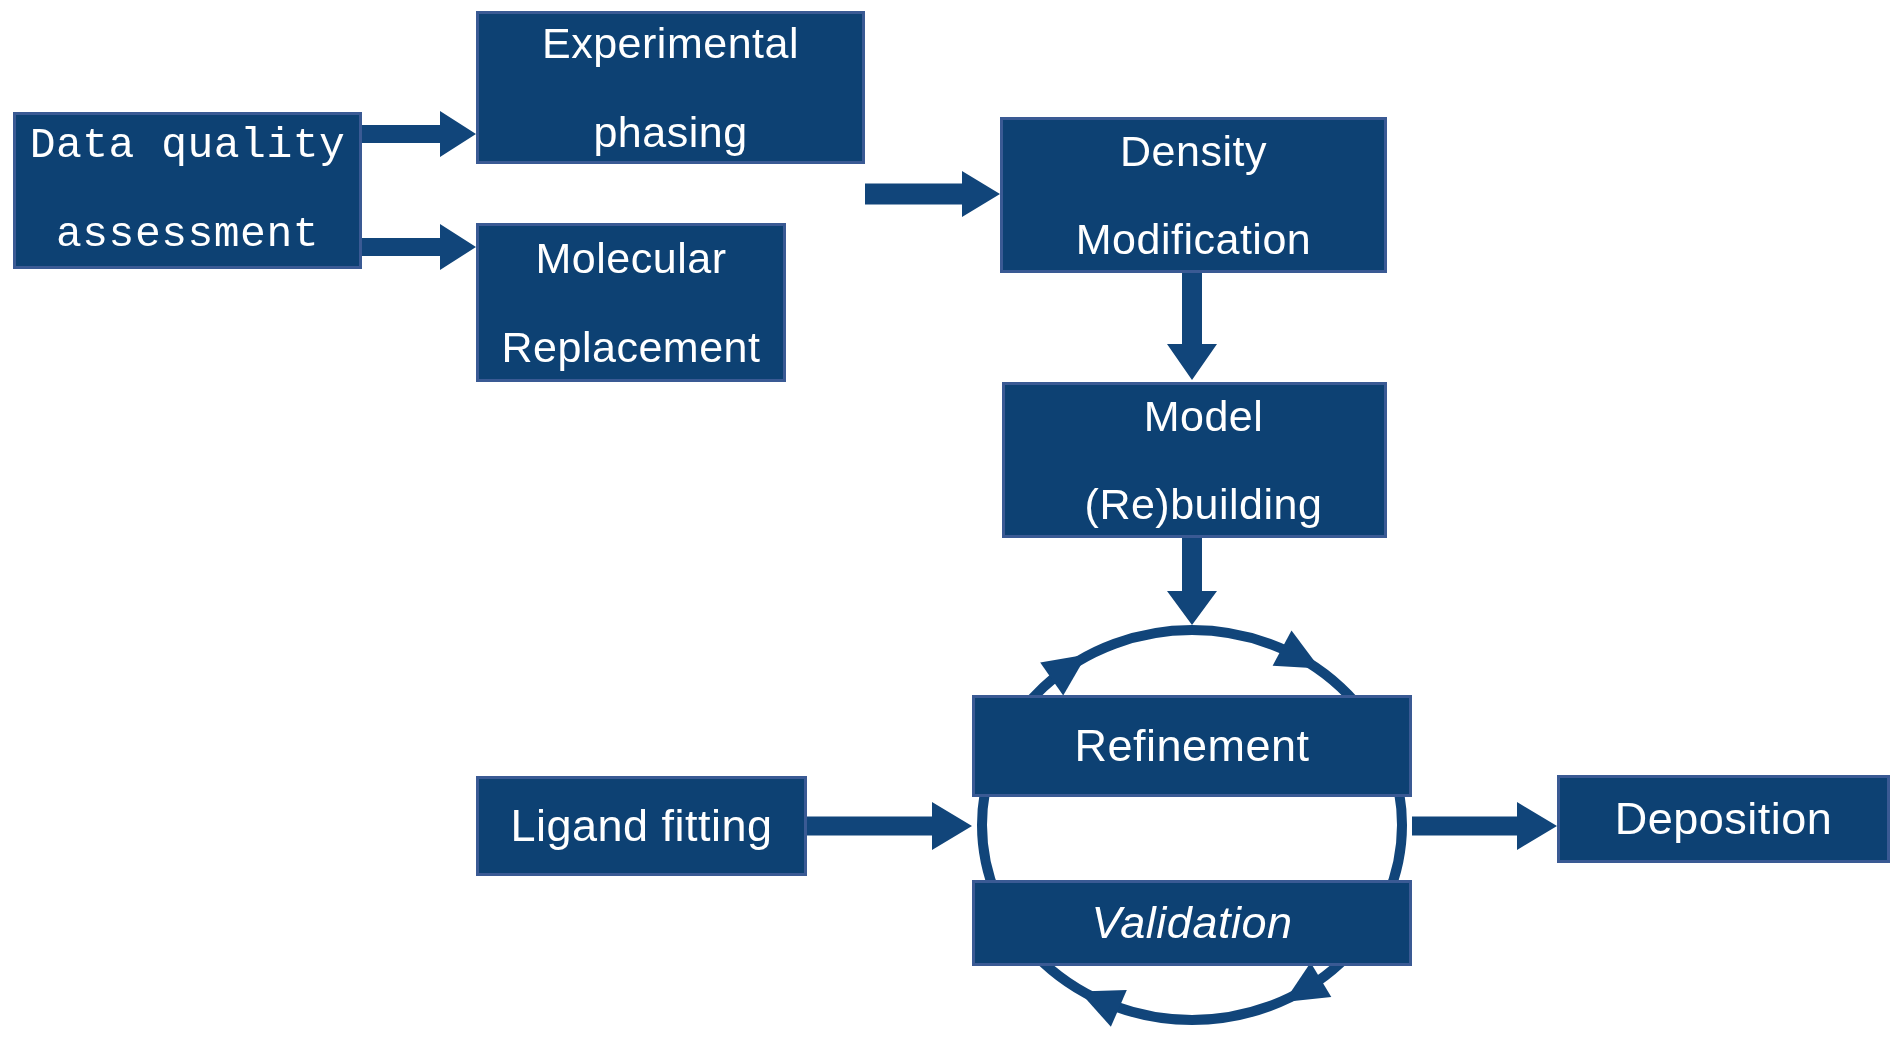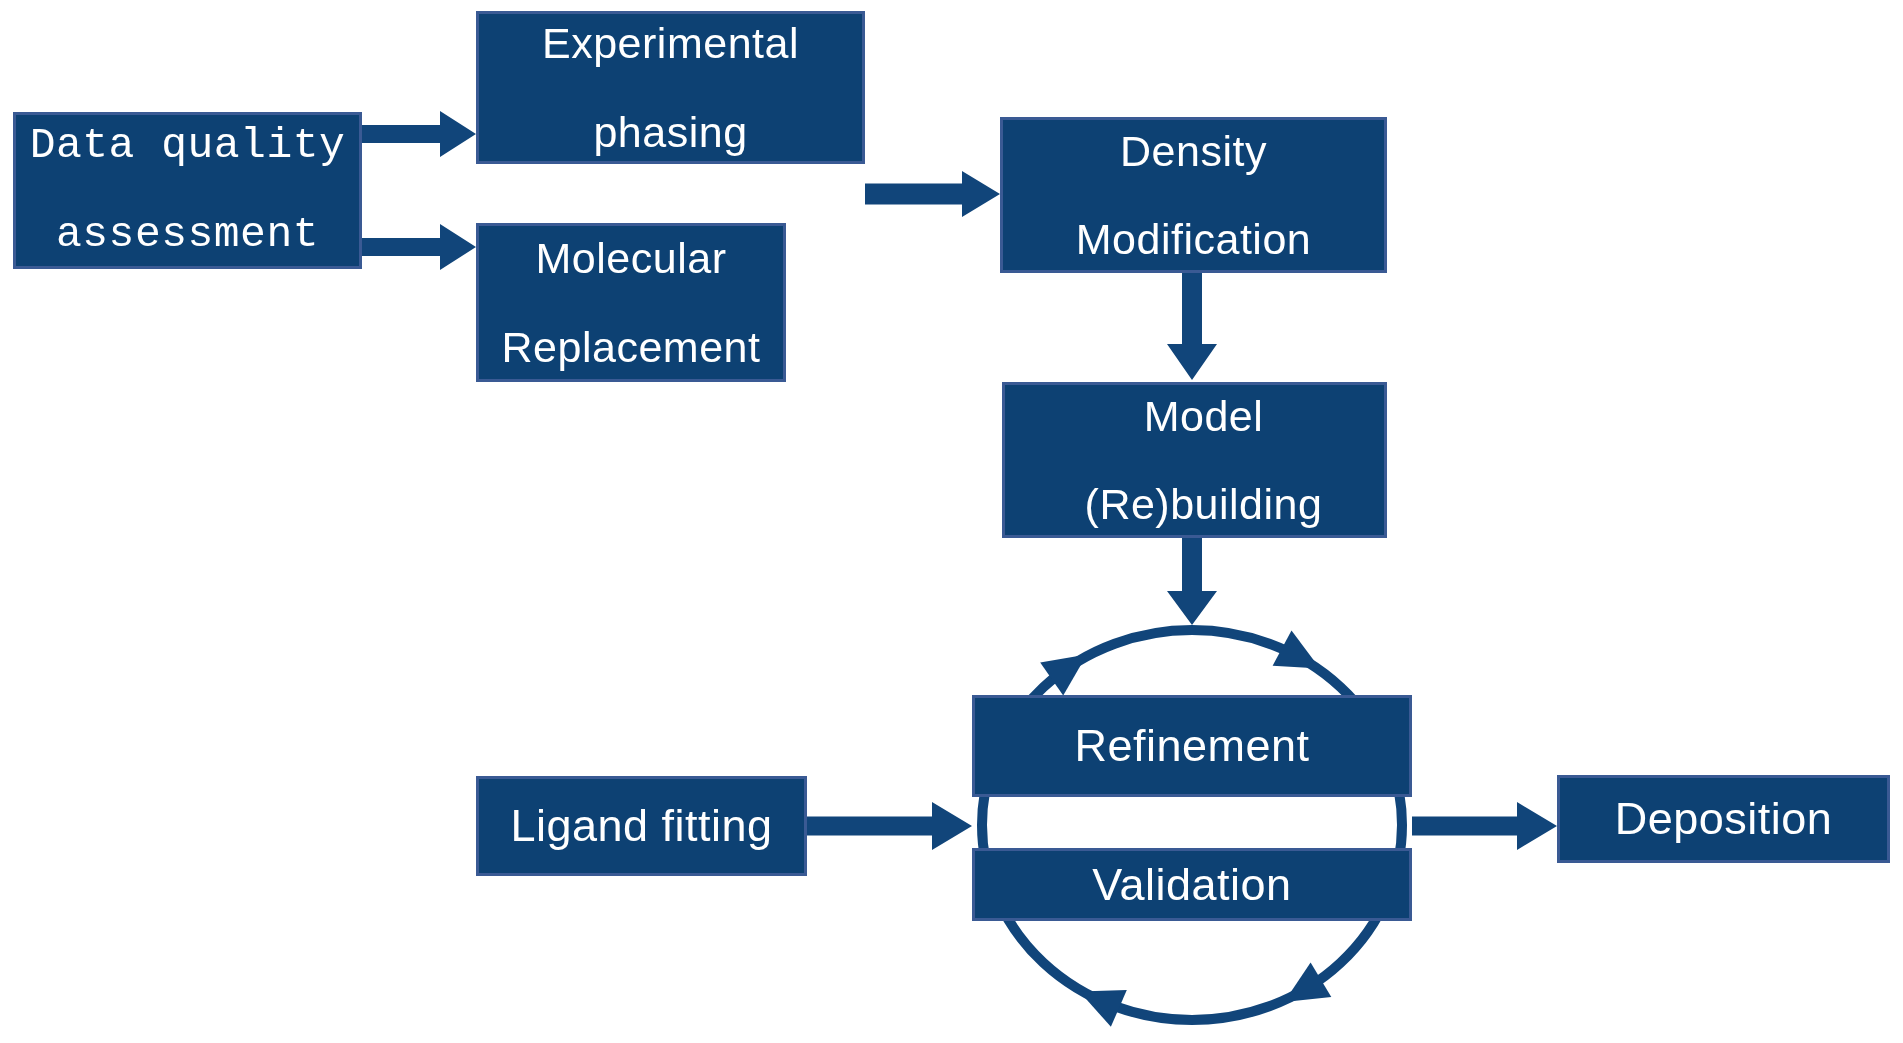--- a/index.html
+++ b/index.html
@@ -75,21 +75,21 @@
 
   <div class="box two-line" style="left:1002px; top:382px; width:385px; height:156px;padding-left:18px;">
     <span>Model</span>
     <span>(Re)building</span>
   </div>
 
   <div class="box one-line" style="left:972px; top:695px; width:440px; height:102px;">
     <span>Refinement</span>
   </div>
 
-  <div class="box one-line" style="left:972px; top:848px; width:440px; height:73px;">
+  <div class="box one-line" style="left:972px; top:880px; width:440px; height:86px;font-style:italic;">
     <span>Validation</span>
   </div>
 
   <div class="box one-line" style="left:467px; top:776px; width:331px; height:100px;margin-left:9px;">
     <span>Ligand fitting</span>
   </div>
 
   <div class="box one-line" style="left:1557px; top:775px; width:333px; height:88px;">
     <span>Deposition</span>
   </div>

